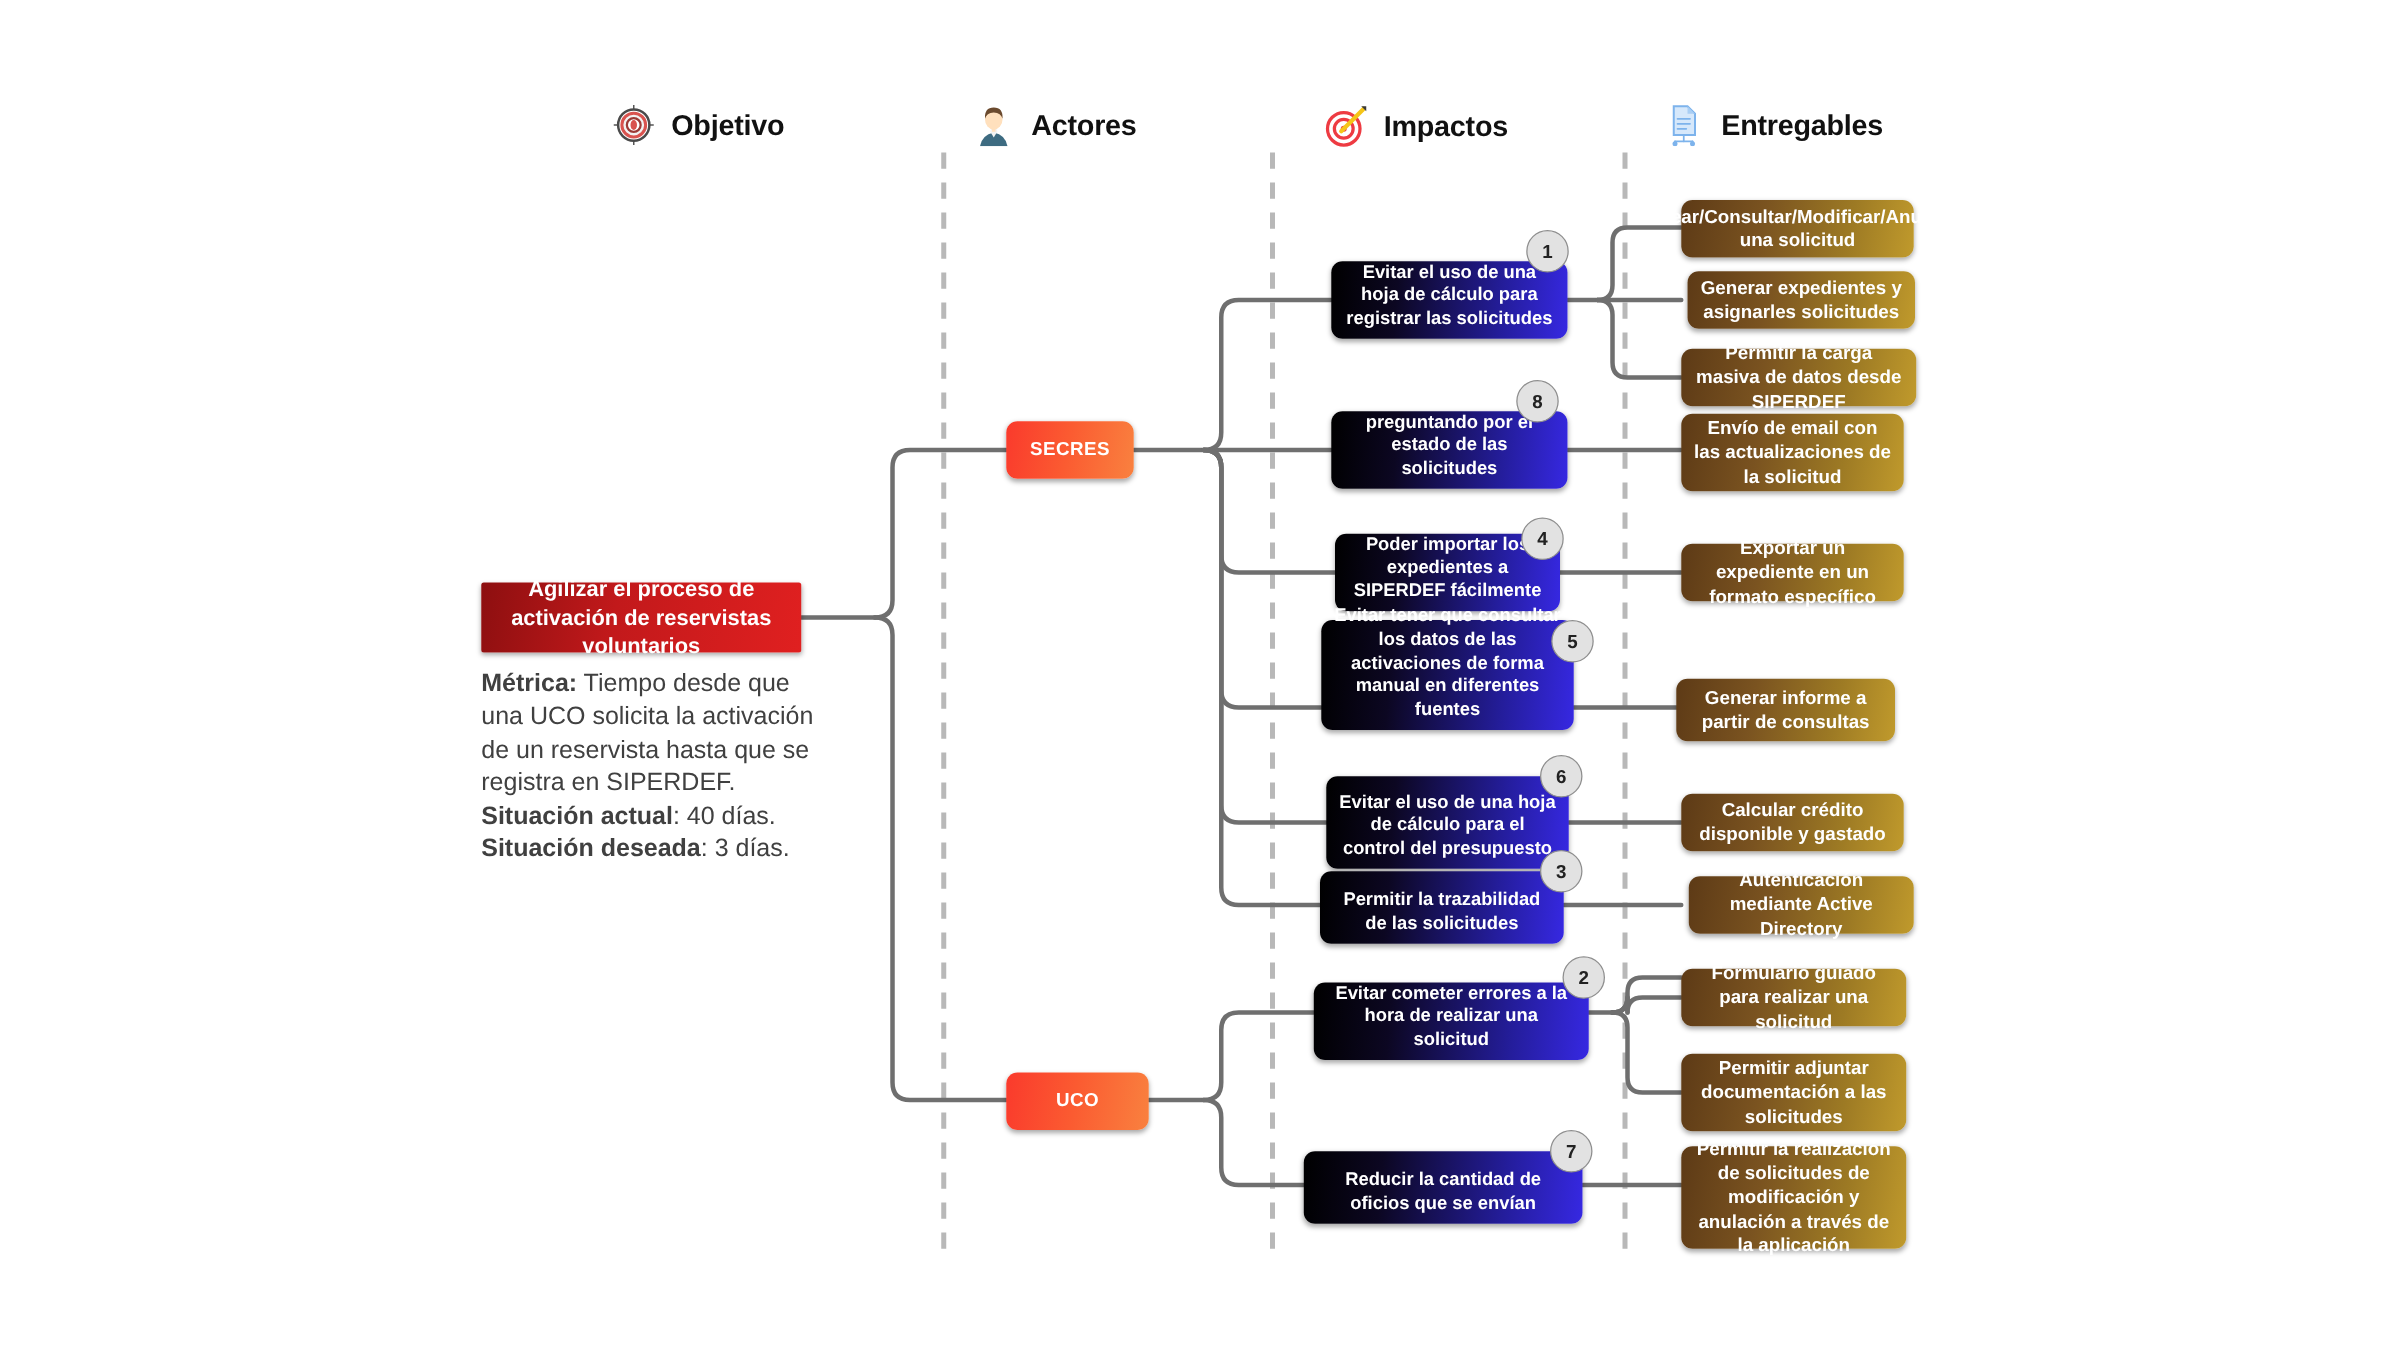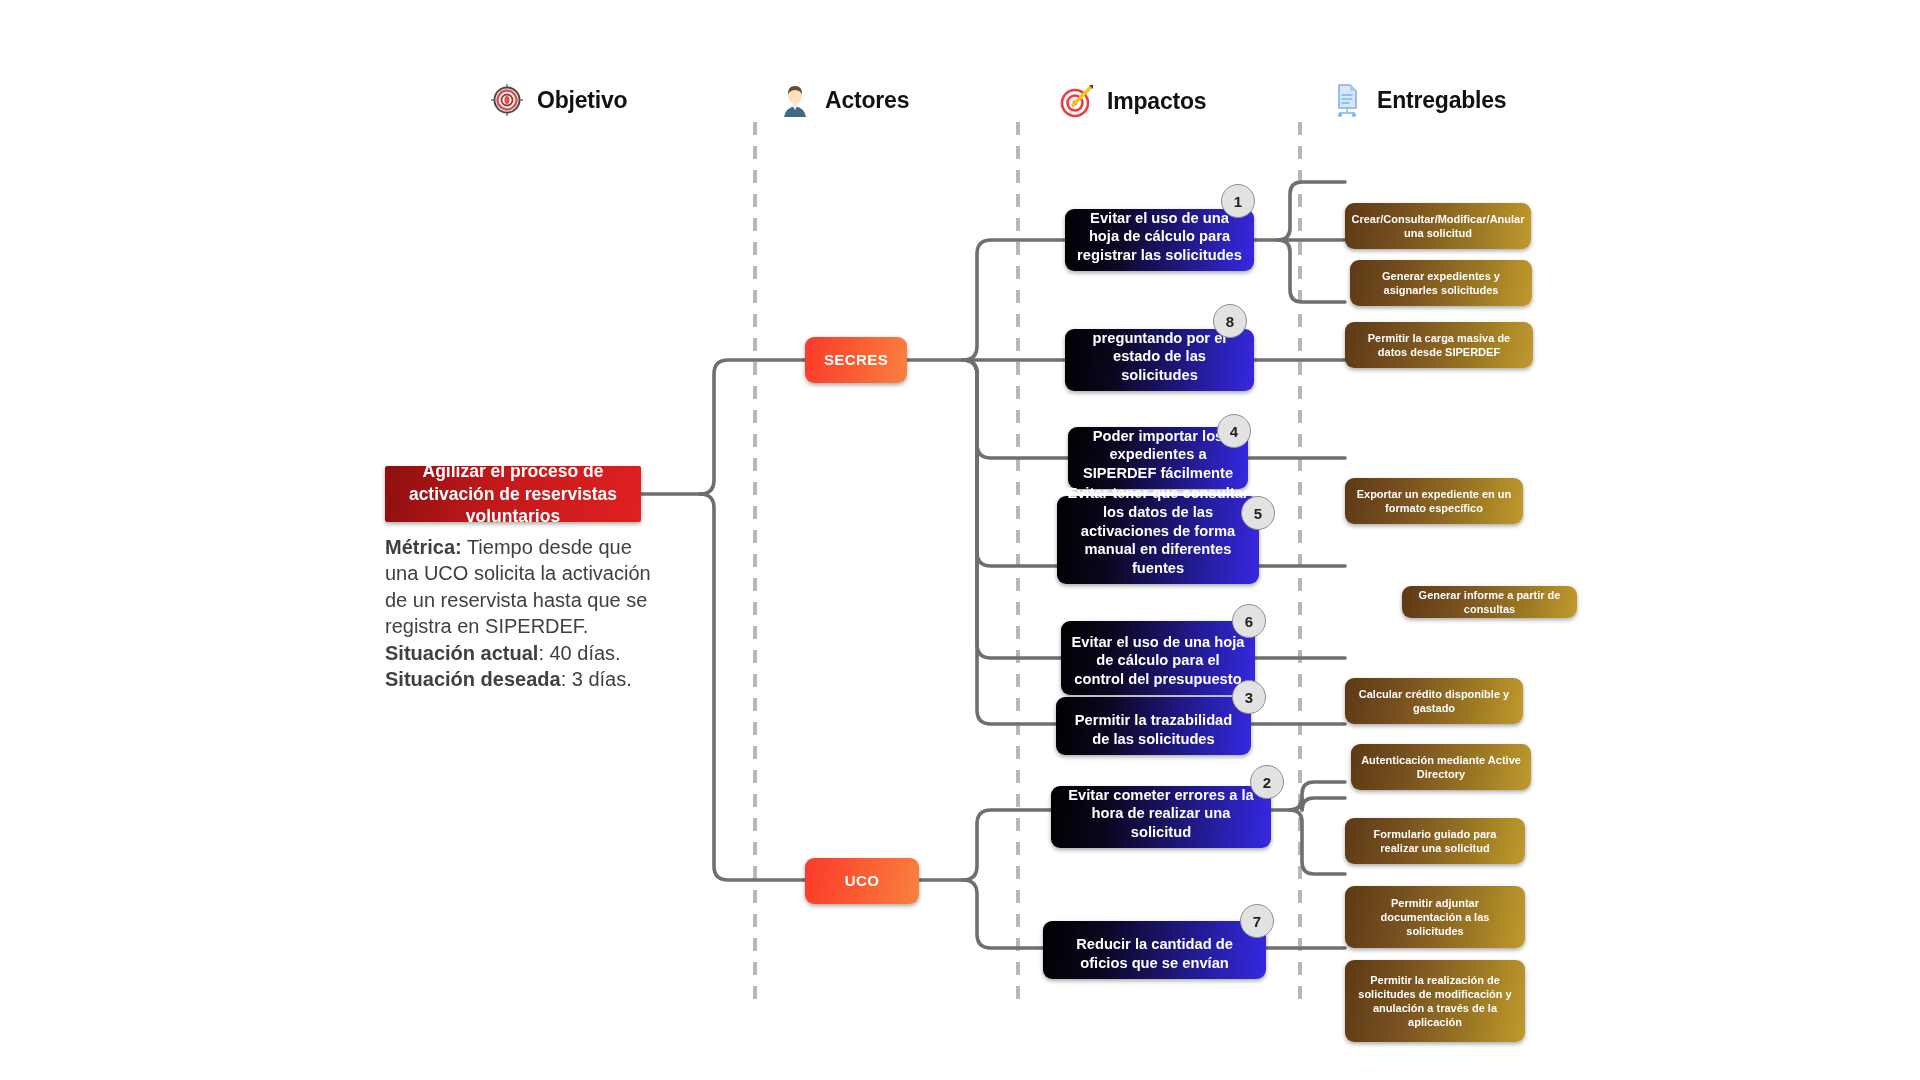--- a/index.html
+++ b/index.html
@@ -48,22 +48,21 @@
     background: linear-gradient(100deg, #fa3a2c 0%, #fb5b31 48%, #f9813f 100%);
     font-size: 15px; letter-spacing: .4px;
   }
   .node-impact {
     background: linear-gradient(95deg, #000000 0%, #0c0722 28%, #241d9b 72%, #3628e2 100%);
     font-size: 14.7px;
     align-items: flex-end;
   }
   .node-deliverable {
     background: linear-gradient(100deg, #5d3a16 0%, #7a5320 35%, #9d7a24 72%, #c09a2c 100%);
-    font-size: 11px;
-    margin-top: 43px;
+    font-size: 15px;
   }
 
   
   .badge {
     position: absolute;
     width: 34px; height: 34px;
     border-radius: 50%;
     background: #e2e2e2;
     border: 1.4px solid #8e8e8e;
     color: #222222;
@@ -278,24 +277,27 @@
 
   <div class="node node-deliverable" style="left:1345px; top:160px; width:186px; height:46px;">
     <span>Crear/Consultar/Modificar/Anular una solicitud</span>
   </div>
   <div class="node node-deliverable" style="left:1350px; top:217px; width:182px; height:46px;">
     <span>Generar expedientes y asignarles solicitudes</span>
   </div>
   <div class="node node-deliverable" style="left:1345px; top:279px; width:188px; height:46px;">
     <span>Permitir la carga masiva de datos desde SIPERDEF</span>
   </div>
+  <div class="node node-deliverable" style="left:1345px; top:331px; width:178px; height:62px;">
+    <span>Envío de email con las actualizaciones de la solicitud</span>
+  </div>
   <div class="node node-deliverable" style="left:1345px; top:435px; width:178px; height:46px;">
     <span>Exportar un expediente en un formato específico</span>
   </div>
-  <div class="node node-deliverable" style="left:1402px; top:543px; width:175px; height:32px;">
+  <div class="node node-deliverable" style="left:1341px; top:543px; width:175px; height:50px;">
     <span>Generar informe a partir de consultas</span>
   </div>
   <div class="node node-deliverable" style="left:1345px; top:635px; width:178px; height:46px;">
     <span>Calcular crédito disponible y gastado</span>
   </div>
   <div class="node node-deliverable" style="left:1351px; top:701px; width:180px; height:46px;">
     <span>Autenticación mediante Active Directory</span>
   </div>
   <div class="node node-deliverable" style="left:1345px; top:775px; width:180px; height:46px;">
     <span>Formulario guiado para realizar una solicitud</span>

